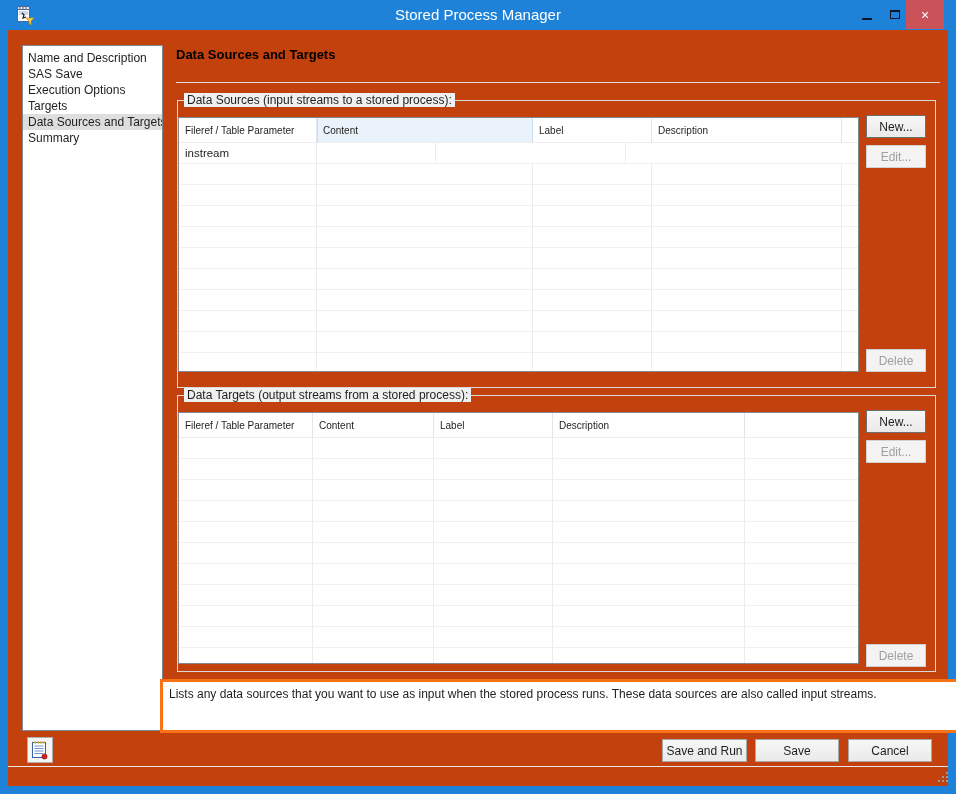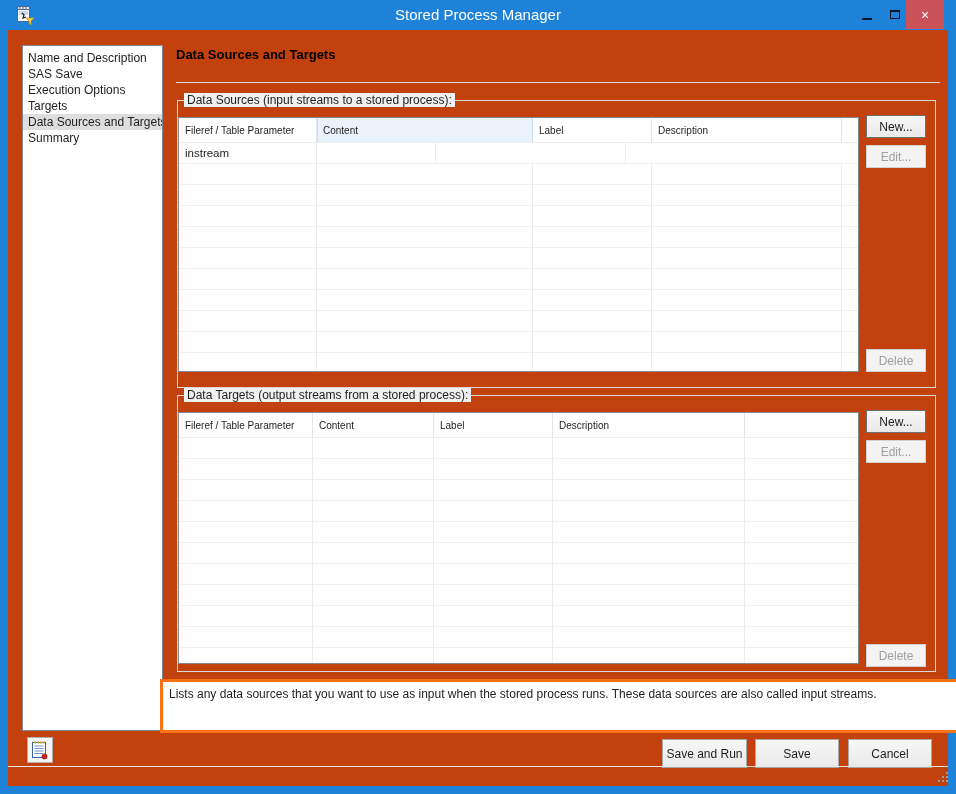--- a/index.html
+++ b/index.html
@@ -64,21 +64,21 @@
   
   .help{position:absolute;left:152px;top:649px;width:914px;height:54px;background:#ffffff;border:3px solid #f97316;}
   .help-text{position:absolute;left:6px;top:5px;right:28px;font-size:12px;line-height:15px;color:#1e1e1e;}
   .more-link{position:absolute;right:26px;bottom:5px;font-size:11px;color:var(--link);cursor:pointer;}
   .help-scroll{position:absolute;right:0;top:0;bottom:0;width:17px;border-left:1px solid #e3e3e3;background:#fdfdfd;}
   .scroll-arrow{position:absolute;left:0;width:100%;height:15px;text-align:center;color:#b0b0b0;font-size:10px;line-height:15px;}
   .scroll-up{top:1px;} .scroll-down{bottom:1px;}
   
   .note-btn{position:absolute;left:19px;top:707px;width:26px;height:26px;border:1px solid #adadad;
     background:#f4f4f4;display:flex;align-items:center;justify-content:center;}
-  .f-btn{position:absolute;top:709px;height:29px;}
+  .f-btn{position:absolute;top:709px;height:23px;}
   .b-saverun{left:654px;width:85px;}
   .b-save{left:747px;width:84px;}
   .b-cancel{left:840px;width:84px;}
   .statusline{position:absolute;left:0;top:736px;width:100%;height:1px;background:#e6e6e6;}
   .grip{position:absolute;left:930px;top:742px;width:10px;height:10px;}
   .grip i{position:absolute;width:2px;height:2px;background:#9b9b9b;}
 </style>
 </head>
 <body>
 

